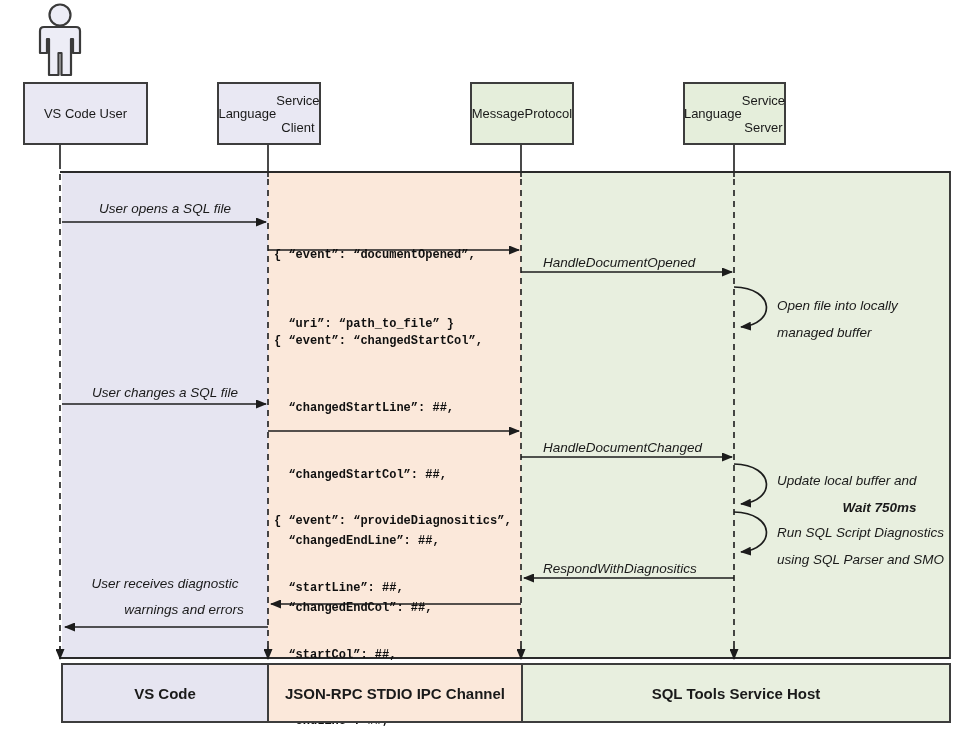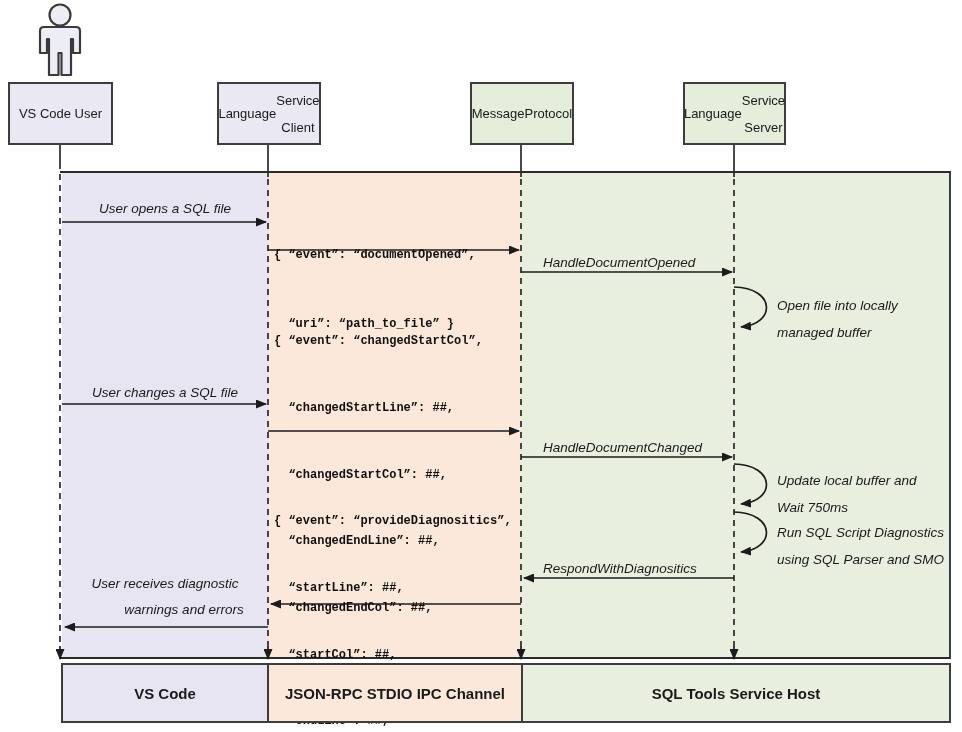--- a/index.html
+++ b/index.html
@@ -18,21 +18,21 @@
     display:flex;align-items:center;justify-content:center;
     font-weight:bold;font-size:15px;
   }
   .mlabel{
     position:absolute;font-style:italic;font-size:13.5px;line-height:26px;
     white-space:nowrap;
   }
   .ctrlbl{text-align:center;white-space:normal;}
   .note{position:absolute;font-style:italic;font-size:13.5px;line-height:27px;}
   .note span{display:block;white-space:nowrap;}
-  .note span.ctr{text-align:left;}
+  .note span.ctr{text-align:right;font-weight:bold;}
   .json{
     position:absolute;font-family:"Liberation Mono","DejaVu Sans Mono",monospace;
     font-size:12px;font-weight:bold;white-space:pre;color:#101010;
   }
   .json div{white-space:pre;}
   .jn1{line-height:23px;}
   .jn2{line-height:22.2px;}
 </style>
 </head>
 <body>
@@ -91,21 +91,21 @@
       <line x1="521" y1="646" x2="521" y2="659" marker-end="url(#arr)"></line>
       <line x1="734" y1="646" x2="734" y2="659" marker-end="url(#arr)"></line>
     </g>
 
     <g transform="translate(30,3)">
       <circle cx="30" cy="12" r="10.5" fill="#EDEDF6" stroke="#3a3a3a" stroke-width="2.2"></circle>
       <path d="M14,24 h32 q4,0 4,4 v22 h-7 v-14 h-2 v36 h-9.5 v-22 h-3 v22 h-9.5 v-36 h-2 v14 h-7 v-22 q0,-4 4,-4 Z" fill="#EDEDF6" stroke="#3a3a3a" stroke-width="2.2" stroke-linejoin="round"></path>
     </g>
   </svg>
 
-  <div class="hbox" style="left: 8px; top: 82px; width: 105px; height: 63px; background-color: rgb(233, 232, 243);">
+  <div class="hbox" style="left: 23px; top: 82px; width: 125px; height: 63px; background-color: rgb(233, 232, 243);">
     <span>VS Code User</span>
   </div>
   <div class="hbox" style="left: 217px; top: 82px; width: 104px; height: 63px; background-color: rgb(233, 232, 243);">
     <span>Language</span>
     <span>Service Client</span>
   </div>
   <div class="hbox" style="left: 470px; top: 82px; width: 104px; height: 63px; background-color: rgb(229, 238, 219);">
     <span>Message</span>
     <span>Protocol</span>
   </div>

